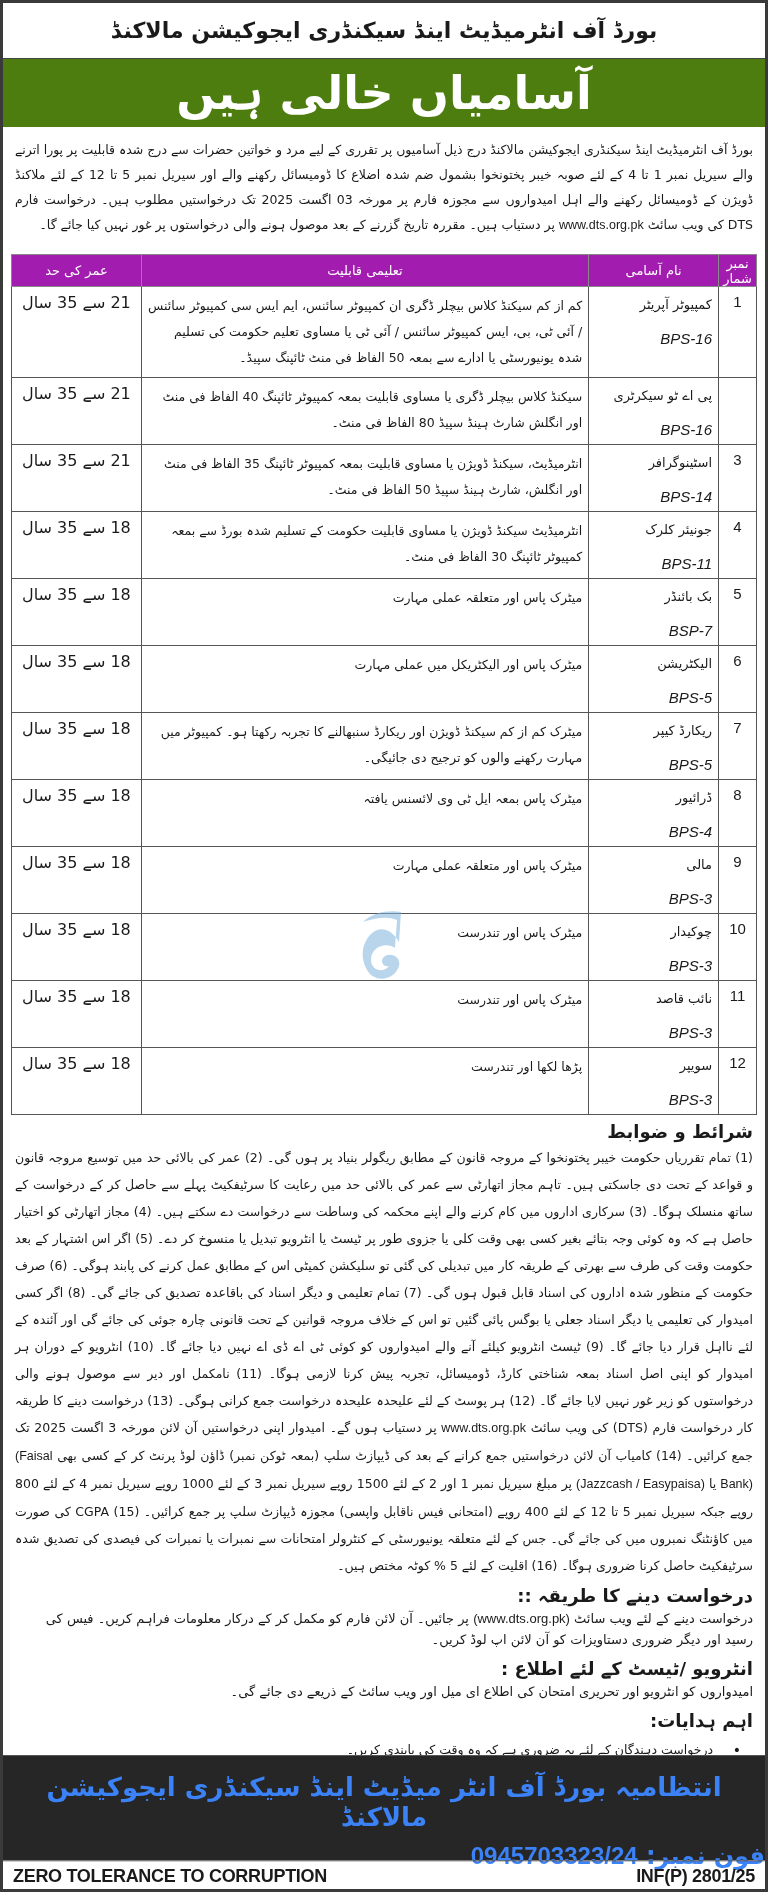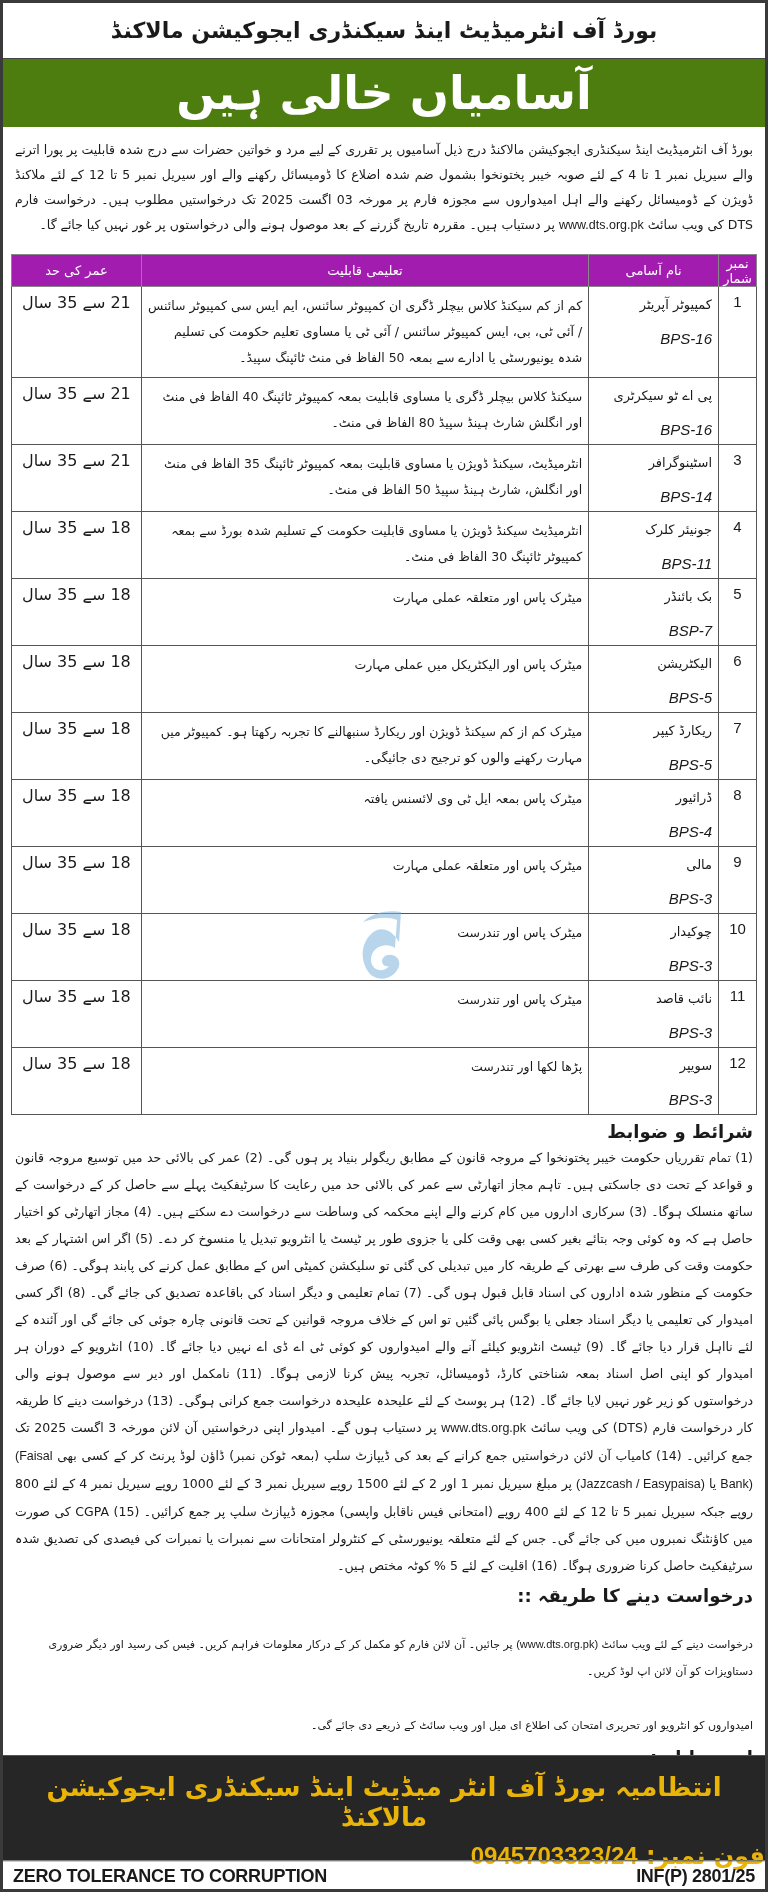--- a/index.html
+++ b/index.html
@@ -79,34 +79,34 @@
     margin-top: 6px;
   }
   .terms-body {
     direction: rtl; text-align: justify;
     font-size: 12.5px;
     line-height: 27px;
     padding: 2px 12px 0 12px;
   }
   .ltr { direction: ltr; unicode-bidi: embed; font-family: "Liberation Sans", sans-serif; }
   .apply-body, .notice-body {
-    direction: rtl; font-size: 11px; line-height: 27px; padding: 2px 12px; margin-top: 23px;
+    direction: rtl; font-size: 13px; line-height: 21px; padding: 2px 12px;
   }
   ul.instructions {
     direction: rtl; list-style: none;
     padding: 4px 24px 6px 12px;
     font-size: 12.5px;
   }
   ul.instructions li { line-height: 30px; position: relative; padding-right: 28px; }
   ul.instructions li .bullet { position: absolute; right: 0; top: 0; font-size: 14px; }
   .footer-banner {
     position: absolute; left: 0; right: 0; top: 1752px;
     height: 105px;
     background: #262626;
-    color: #eab308;
+    color: #3b82f6;
     border-top: 1px solid #555;
   }
   .footer-org {
     direction: rtl; text-align: center;
     font-size: 26px; font-weight: bold;
     padding-top: 16px;
   }
   .footer-phone {
     direction: rtl; text-align: right;
     font-size: 24px; font-weight: bold;
@@ -276,20 +276,21 @@
     <span>پر مبلغ سیریل نمبر 1 اور 2 کے لئے 1500 روپے سیریل نمبر 3 کے لئے 1000 روپے سیریل نمبر 4 کے لئے 800 روپے جبکہ سیریل نمبر 5 تا 12 کے لئے 400 روپے (امتحانی فیس ناقابل واپسی) مجوزہ ڈیپازٹ سلپ پر جمع کرائیں۔ (15) CGPA کی صورت میں کاؤنٹنگ نمبروں میں کی جائے گی۔ جس کے لئے متعلقہ یونیورسٹی کے کنٹرولر امتحانات سے نمبرات یا نمبرات کی فیصدی کی تصدیق شدہ سرٹیفکیٹ حاصل کرنا ضروری ہوگا۔ (16) اقلیت کے لئے 5 % کوٹہ مختص ہیں۔</span>
   </div>
 
   <div class="section-heading">درخواست دینے کا طریقہ ::</div>
   <div class="apply-body">
     <span>درخواست دینے کے لئے ویب سائٹ</span>
     <span class="ltr">(www.dts.org.pk)</span>
     <span>پر جائیں۔ آن لائن فارم کو مکمل کر کے درکار معلومات فراہم کریں۔ فیس کی رسید اور دیگر ضروری دستاویزات کو آن لائن اپ لوڈ کریں۔</span>
   </div>
 
+  <div class="section-heading">انٹرویو /ٹیسٹ کے لئے اطلاع :</div>
   <div class="notice-body">امیدواروں کو انٹرویو اور تحریری امتحان کی اطلاع ای میل اور ویب سائٹ کے ذریعے دی جائے گی۔</div>
 
   <div class="section-heading">اہم ہدایات:</div>
   <ul class="instructions">
     <li><span class="bullet">•</span><span>درخواست دہندگان کے لئے یہ ضروری ہے کہ وہ وقت کی پابندی کریں۔</span></li>
     <li><span class="bullet">•</span><span>صرف آن لائن درخواستیں قابل قبول ہوں گی، اور کاغذی فارم پر درخواستیں قبول نہیں کی جائیں گی۔</span></li>
     <li><span class="bullet">•</span><span>مزید معلومات کے لئے ہماری ویب سائٹ وزٹ کریں یا ہیلپ لائن (03333434187) پر رابطہ کریں۔</span></li>
   </ul>
 
   <div class="footer-banner">

